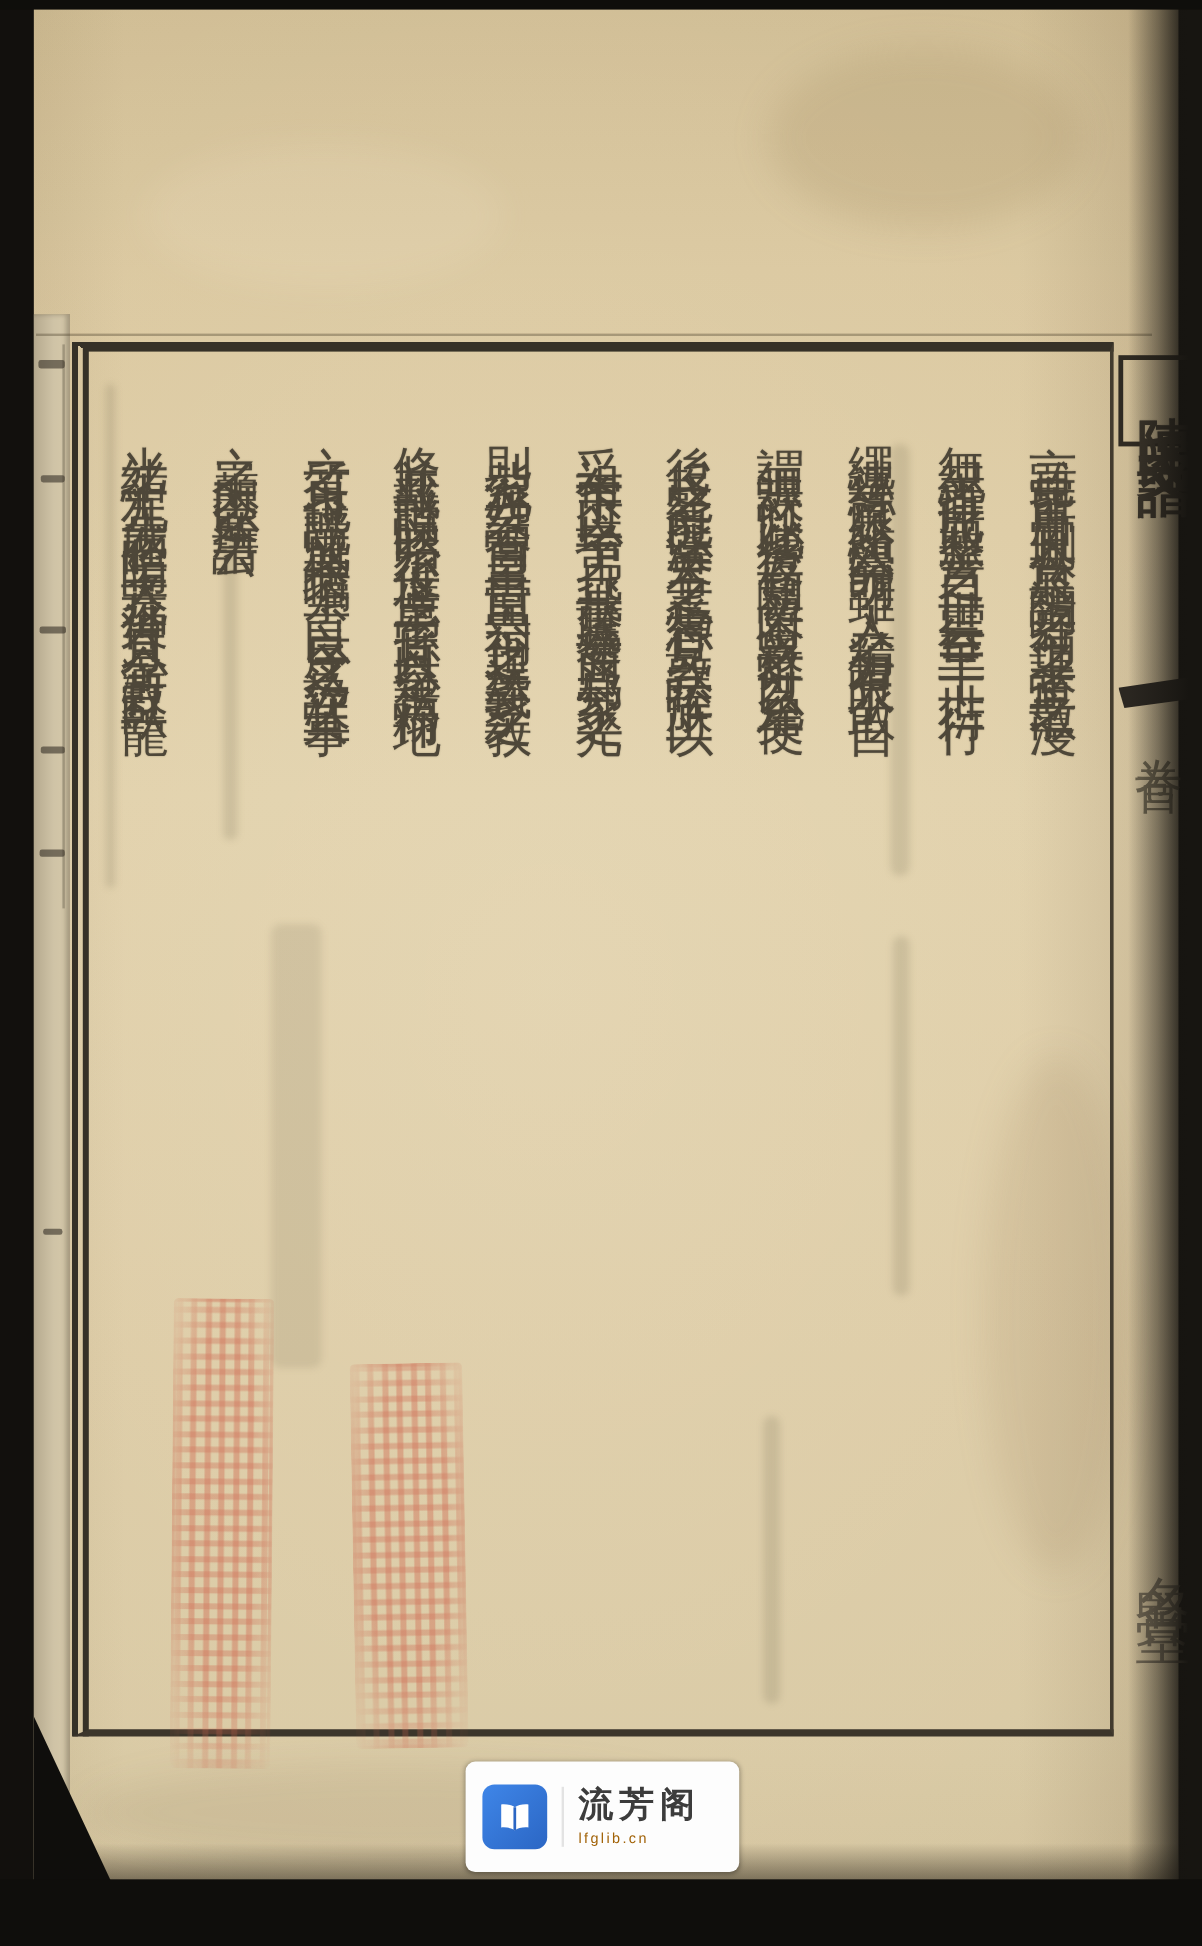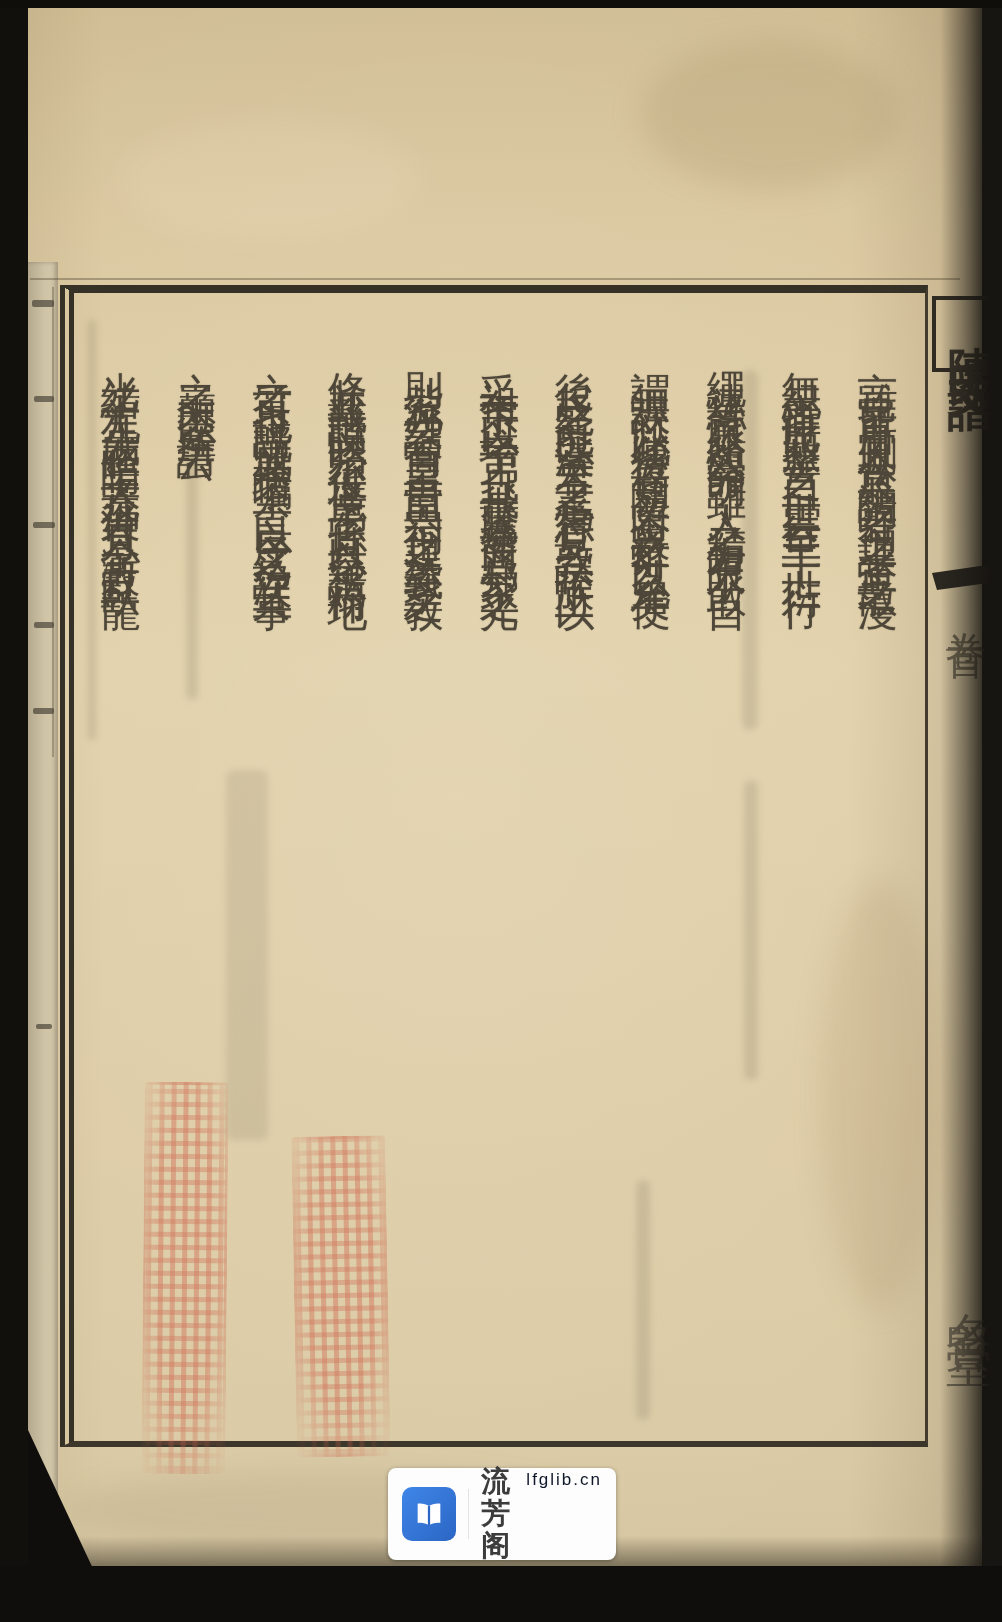--- a/index.html
+++ b/index.html
@@ -95,23 +95,23 @@
   .seal.b{left:294px;top:1136px;width:88px;height:315px;transform:rotate(-1deg);}
   
   .watermark{position:absolute;left:388px;top:1468px;width:228px;height:92px;z-index:7;
     background:#fdfdfd;border-radius:8px;box-shadow:0 1px 4px rgba(0,0,0,.35);
     display:flex;align-items:center;gap:12px;padding:0 14px;box-sizing:border-box;
     font-family:"Liberation Sans","DejaVu Sans",sans-serif;}
   .wm-icon{width:54px;height:54px;border-radius:10px;flex:0 0 54px;
     background:linear-gradient(135deg,#3f86e8,#2b66c4);
     display:flex;align-items:center;justify-content:center;}
   .wm-divider{width:2px;height:50px;background:#e3e3e3;}
-  .wm-text{display:flex;flex-direction:row;justify-content:center;}
+  .wm-text{display:flex;flex-direction:column;justify-content:center;}
   .wm-name{font-size:29px;font-weight:bold;color:#3c3c3c;letter-spacing:5px;line-height:1.1;}
-  .wm-domain{font-size:17px;color:#0f172a;letter-spacing:2px;margin-top:4px;}
+  .wm-domain{font-size:12px;color:#a16207;letter-spacing:2px;margin-top:4px;}
 </style>
 </head>
 <body>
 
 <div id="canvas">
 
   <div class="paper"></div>
   <div class="page-edge"></div>
 
   <div class="stain a"></div>

